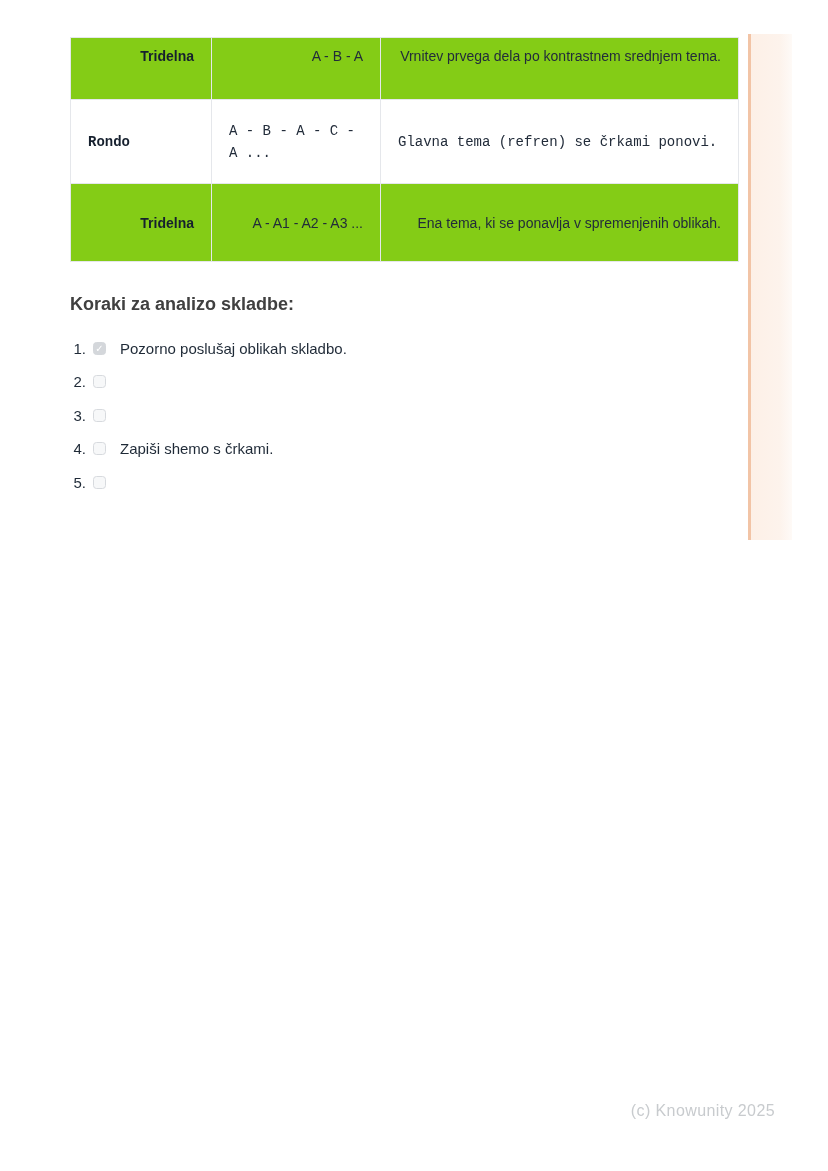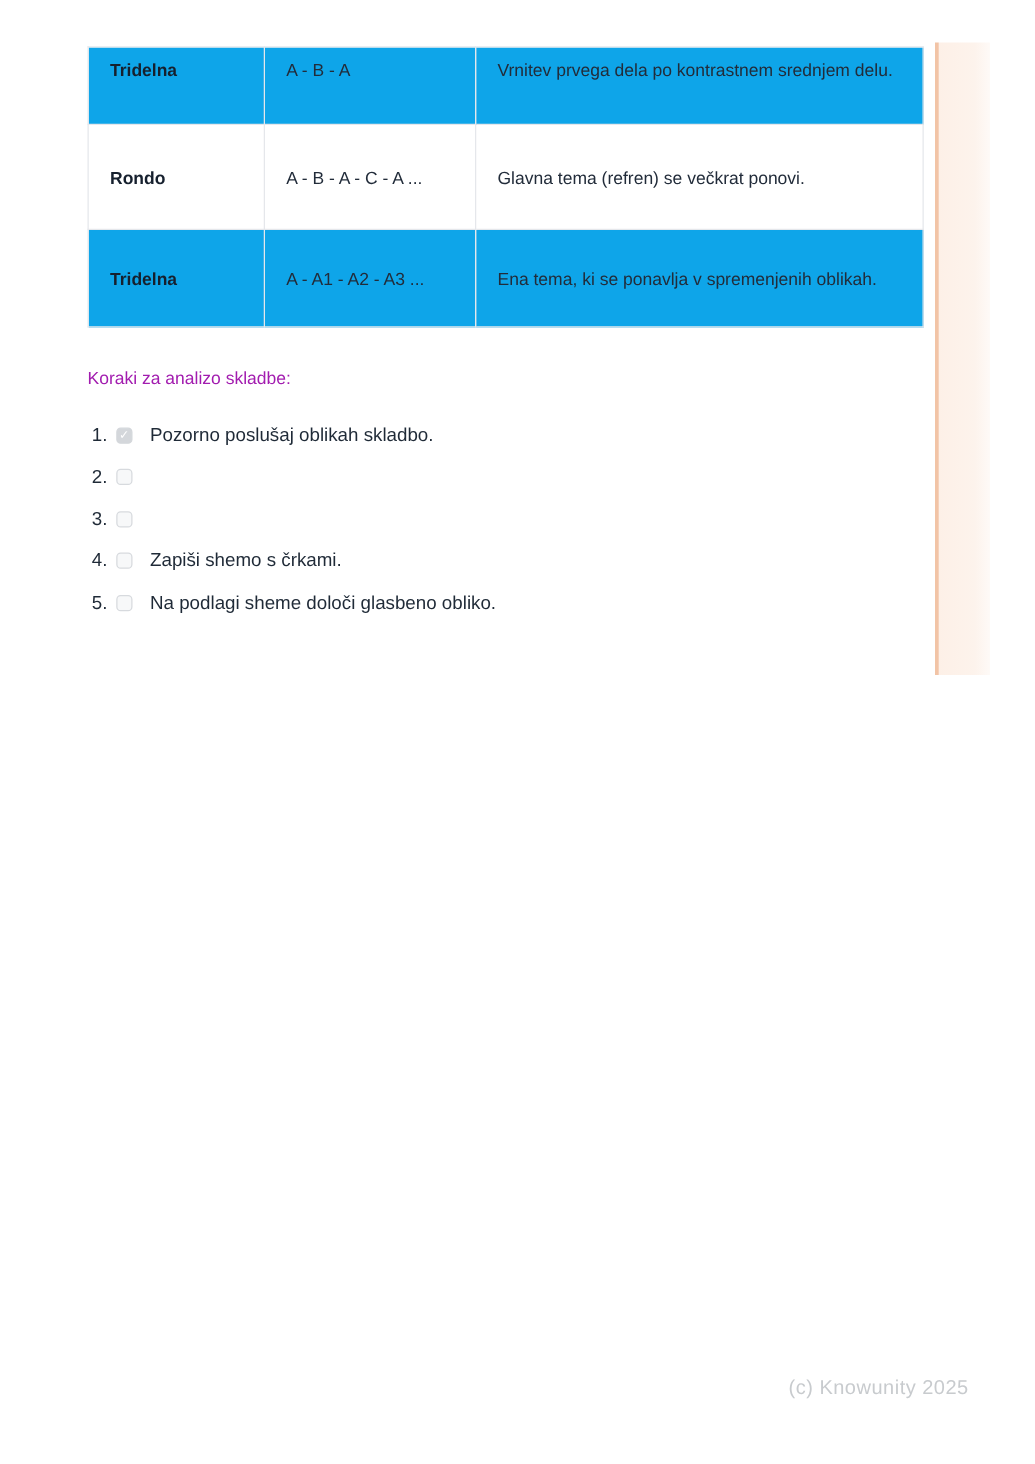--- a/index.html
+++ b/index.html
@@ -25,37 +25,37 @@
     font-size: 14px;
     line-height: 22px;
     color: #222c3a;
   }
   .forms-table td {
     border: 1px solid #e5e7eb;
     padding: 10px 17px;
     vertical-align: middle;
     background: #ffffff;
   }
-  .forms-table tr.striped td { background: #0ea5e9; }
+  .forms-table tr.striped td { background: #84cc16; text-align: right; }
   .forms-table tr:first-child td { vertical-align: top; padding-top: 7px; }
   .forms-table .col-name  { width: 106px; font-weight: bold; color: #16202e; }
   .forms-table .col-scheme{ width: 134px; }
   .forms-table .col-desc  { width: 323px; }
   .row-1 { height: 62px; }
-  .row-2 { height: 84px; }
+  .row-2 { height: 84px; font-family: Liberation Mono, monospace; }
   .row-3 { height: 78px; }
 
   
   .steps-heading {
     position: absolute;
     left: 70px;
     top: 294px;
-    font-size: 14px;
-    font-weight: normal;
-    color: #a21caf;
+    font-size: 18px;
+    font-weight: bold;
+    color: #404040;
   }
   .steps-list {
     position: absolute;
     left: 70px;
     top: 337px;
     width: 680px;
   }
   .step-item {
     display: flex;
     align-items: center;
@@ -124,26 +124,26 @@
 </head>
 <body>
 
 <div class="page">
 
   <table class="forms-table">
     <tbody>
       <tr class="row-1 striped">
         <td class="col-name">Tridelna</td>
         <td class="col-scheme">A - B - A</td>
-        <td class="col-desc">Vrnitev prvega dela po kontrastnem srednjem delu.</td>
+        <td class="col-desc">Vrnitev prvega dela po kontrastnem srednjem tema.</td>
       </tr>
       <tr class="row-2">
         <td class="col-name">Rondo</td>
         <td class="col-scheme">A - B - A - C - A ...</td>
-        <td class="col-desc">Glavna tema (refren) se večkrat ponovi.</td>
+        <td class="col-desc">Glavna tema (refren) se črkami ponovi.</td>
       </tr>
       <tr class="row-3 striped">
         <td class="col-name">Tridelna</td>
         <td class="col-scheme">A - A1 - A2 - A3 ...</td>
         <td class="col-desc">Ena tema, ki se ponavlja v spremenjenih oblikah.</td>
       </tr>
     </tbody>
   </table>
 
   <div class="steps-heading">Koraki za analizo skladbe:</div>
@@ -170,21 +170,20 @@
 
     <div class="step-item">
       <span class="step-number">4.</span>
       <span class="checkbox"></span>
       <span class="step-text">Zapiši shemo s črkami.</span>
     </div>
 
     <div class="step-item">
       <span class="step-number">5.</span>
       <span class="checkbox"></span>
-      <span class="step-text">Na podlagi sheme določi glasbeno obliko.</span>
     </div>
 
   </div>
 
   <div class="next-page-strip"></div>
 
   <div class="footer-copyright">(c) Knowunity 2025</div>
 
 </div>
 

